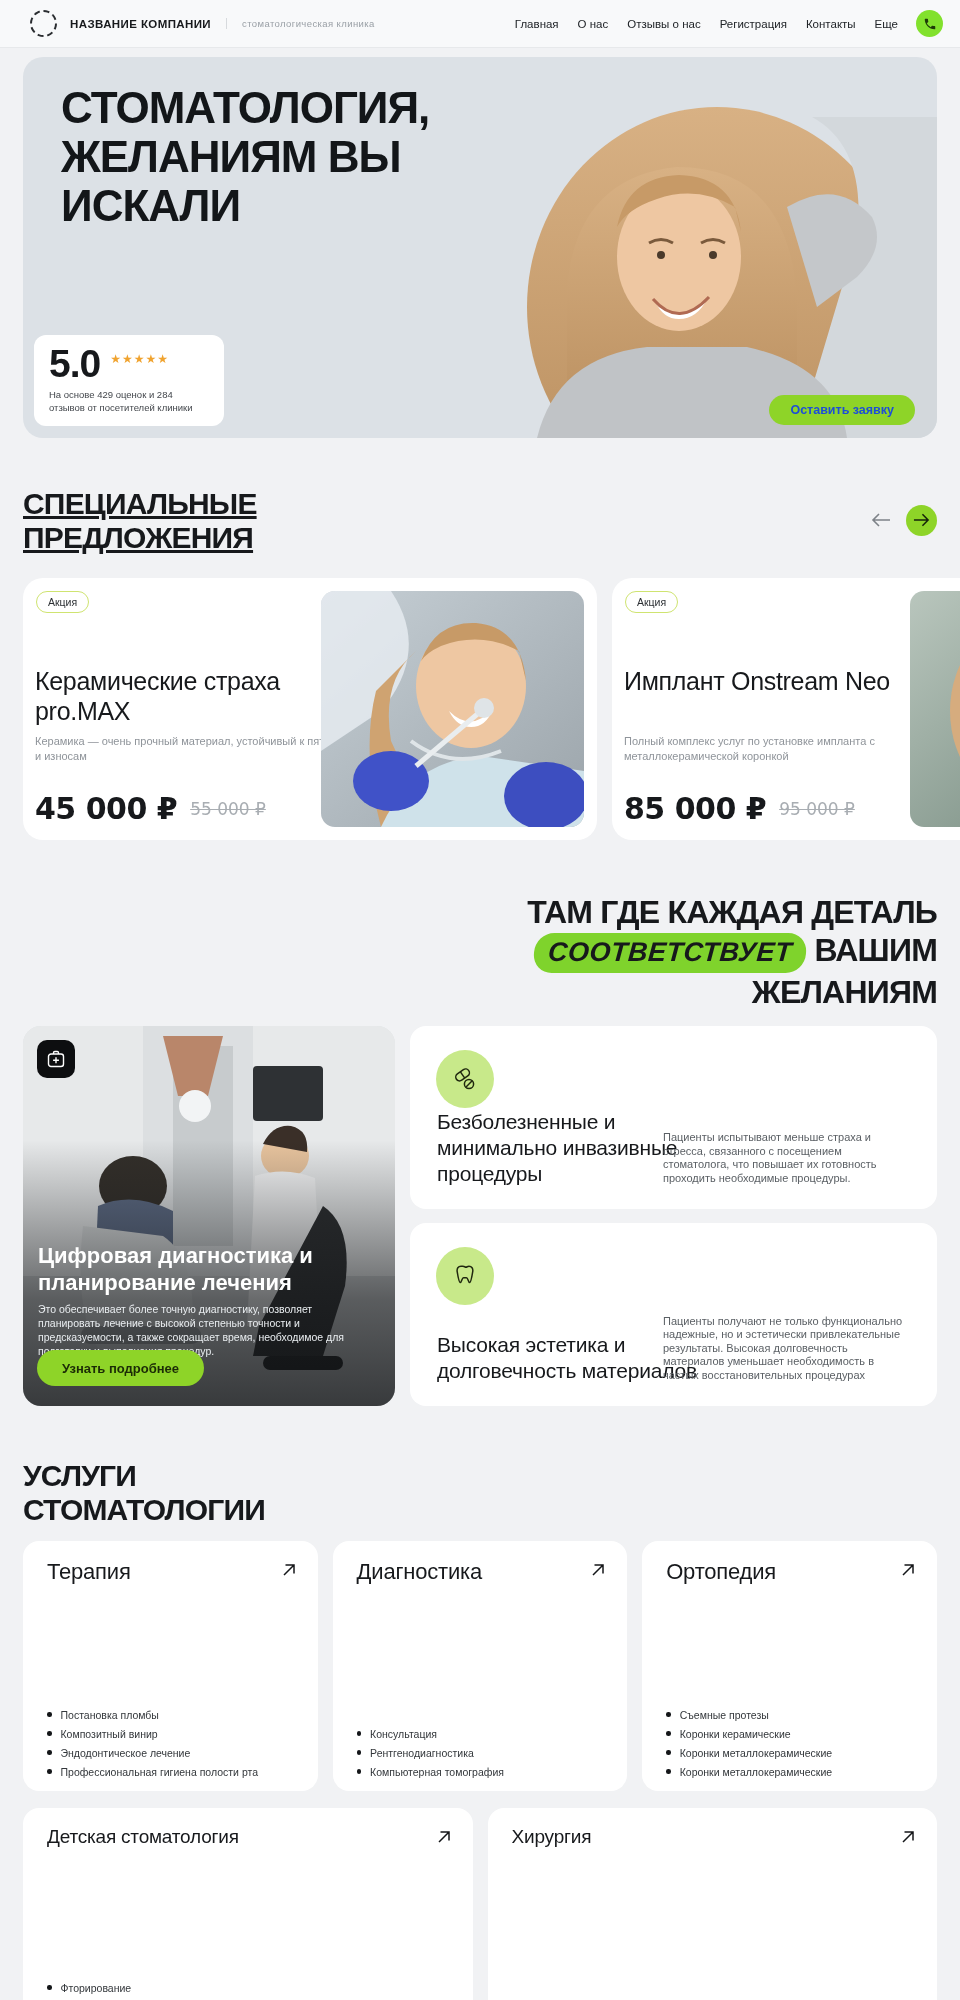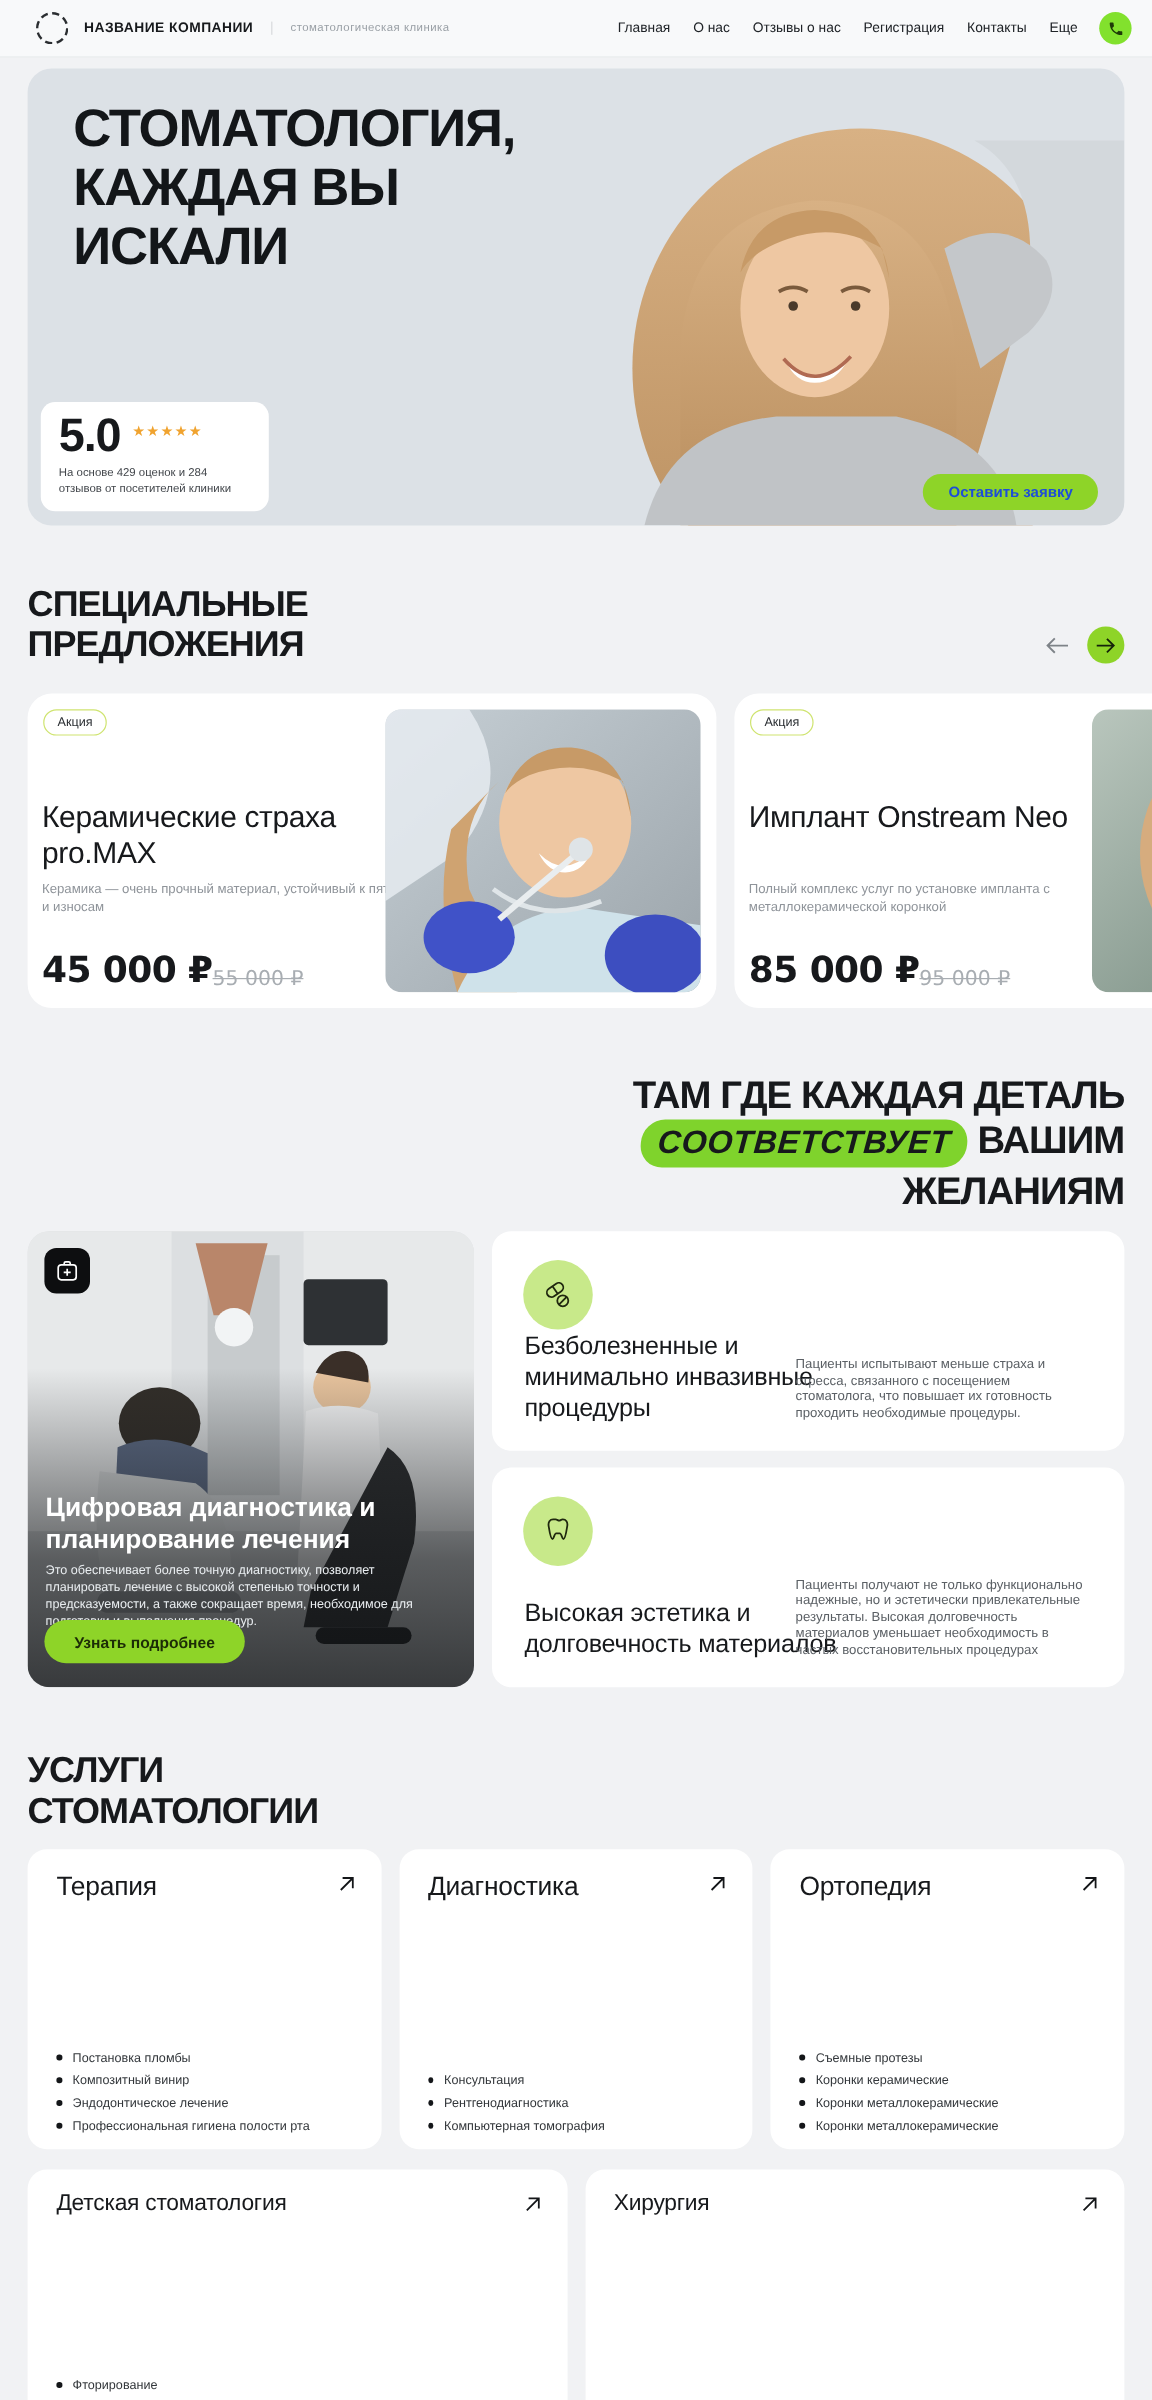--- a/index.html
+++ b/index.html
@@ -22,31 +22,31 @@
   .hero h1 { position:absolute; left:38px; top:26px; font-size:44px; line-height:49px; font-weight:800; letter-spacing:-1px; color:#131619; }
   .rating { position:absolute; left:11px; bottom:12px; width:190px; height:91px; background:#fff; border-radius:12px; padding:8px 15px; }
   .rating-row { display:flex; align-items:flex-start; gap:10px; }
   .rating-score { font-size:39px; line-height:42px; font-weight:800; letter-spacing:-1px; }
   .stars { font-size:12px; letter-spacing:1px; color:#f0a32f; margin-top:9px; }
   .rating-caption { font-size:9.5px; line-height:13px; color:#43474c; margin-top:3px; }
   .cta { position:absolute; right:22px; bottom:13px; height:30px; padding:0 21px; border:none; border-radius:16px; background:#8ed428; font-family:inherit; font-size:12.5px; font-weight:600; color:#1d4ed8; cursor:pointer; }
 
   
   .offers { margin:49px 23px 0; }
-  .sec-head { display:flex; justify-content:space-between; align-items:flex-end; }
+  .sec-head { display:flex; justify-content:space-between; align-items:center;text-decoration:underline; }
   h2.sec-title { font-size:30px; line-height:34px; font-weight:800; letter-spacing:-.8px; text-transform:uppercase; }
   .car-arrows { display:flex; align-items:center; gap:15px; padding-bottom:2px; }
   .arrow-prev { background:none; border:none; cursor:pointer; display:flex; }
   .arrow-next { width:31px; height:31px; border-radius:50%; background:#8ed428; border:none; display:flex; align-items:center; justify-content:center; cursor:pointer; }
   .offer-row { display:flex; gap:15px; margin-top:23px; }
   .offer-card { position:relative; flex:none; width:574px; height:262px; background:#fff; border-radius:20px; padding:13px; }
   .badge { display:inline-block; border:1px solid #cfe470; border-radius:13px; padding:4px 11px; font-size:10.5px; color:#2b2f33; }
   .offer-title { position:absolute; left:12px; top:88px; width:300px; font-size:25px; line-height:30px; font-weight:500; letter-spacing:-.3px; }
   .offer-desc { position:absolute; left:12px; top:156px; width:310px; font-size:11px; line-height:15px; color:#8f949a; }
-  .price-row { position:absolute; left:12px; bottom:14px; display:flex; align-items:flex-end; }
+  .price-row { position:absolute; left:12px; bottom:14px; display:flex; align-items:center; gap:13px; }
   .price { font-family:"DejaVu Sans","Liberation Sans",sans-serif; font-size:30px; font-weight:800; letter-spacing:-.5px; }
   .old-price { font-family:"DejaVu Sans","Liberation Sans",sans-serif; font-size:17px; color:#a8adb2; text-decoration:line-through; }
   .offer-img { position:absolute; top:13px; right:13px; width:263px; height:236px; border-radius:14px; overflow:hidden; }
 
   
   .details { margin:53px 23px 0; }
   h2.details-title { font-size:32px; line-height:38px; font-weight:800; letter-spacing:-.8px; text-transform:uppercase;text-align:right; }
   .hl { display:inline-block; background:#7fd32c; border-radius:19px; padding:0 14px 2px; font-style:italic; font-weight:700; font-size:27px; letter-spacing:.5px; transform:skewX(-4deg); }
   .details-grid { display:flex; gap:15px; margin-top:15px; }
   .feature-card { position:relative; flex:none; width:372px; height:380px; border-radius:18px; overflow:hidden; background:#dfe2e4; }
@@ -119,21 +119,21 @@
       <path d="M200 170 Q210 120 262 118 Q318 120 324 175 L318 150 Q280 128 240 142 Q210 152 200 170 Z" fill="#c79a67"></path>
       <path d="M232 186 q12 -7 24 0" stroke="#7a5a3c" stroke-width="3" fill="none"></path>
       <path d="M284 186 q12 -7 24 0" stroke="#7a5a3c" stroke-width="3" fill="none"></path>
       <circle cx="244" cy="198" r="4" fill="#4a3a2b"></circle>
       <circle cx="296" cy="198" r="4" fill="#4a3a2b"></circle>
       <path d="M238 244 Q262 270 290 242 Q280 262 262 262 Q246 262 238 244 Z" fill="#fff"></path>
       <path d="M236 242 Q262 272 292 240" stroke="#b06a52" stroke-width="3" fill="none"></path>
     </svg>
     <h1>
       <span>СТОМАТОЛОГИЯ,</span><br>
-      <span>КАЖДАЯ ВЫ</span><br>
+      <span>ЖЕЛАНИЯМ ВЫ</span><br>
       <span>ИСКАЛИ</span>
     </h1>
     <div class="rating">
       <div class="rating-row">
         <div class="rating-score">5.0</div>
         <div class="stars">★★★★★</div>
       </div>
       <div class="rating-caption">На основе 429 оценок и 284 отзывов от посетителей клиники</div>
     </div>
     <button class="cta">Оставить заявку</button>

